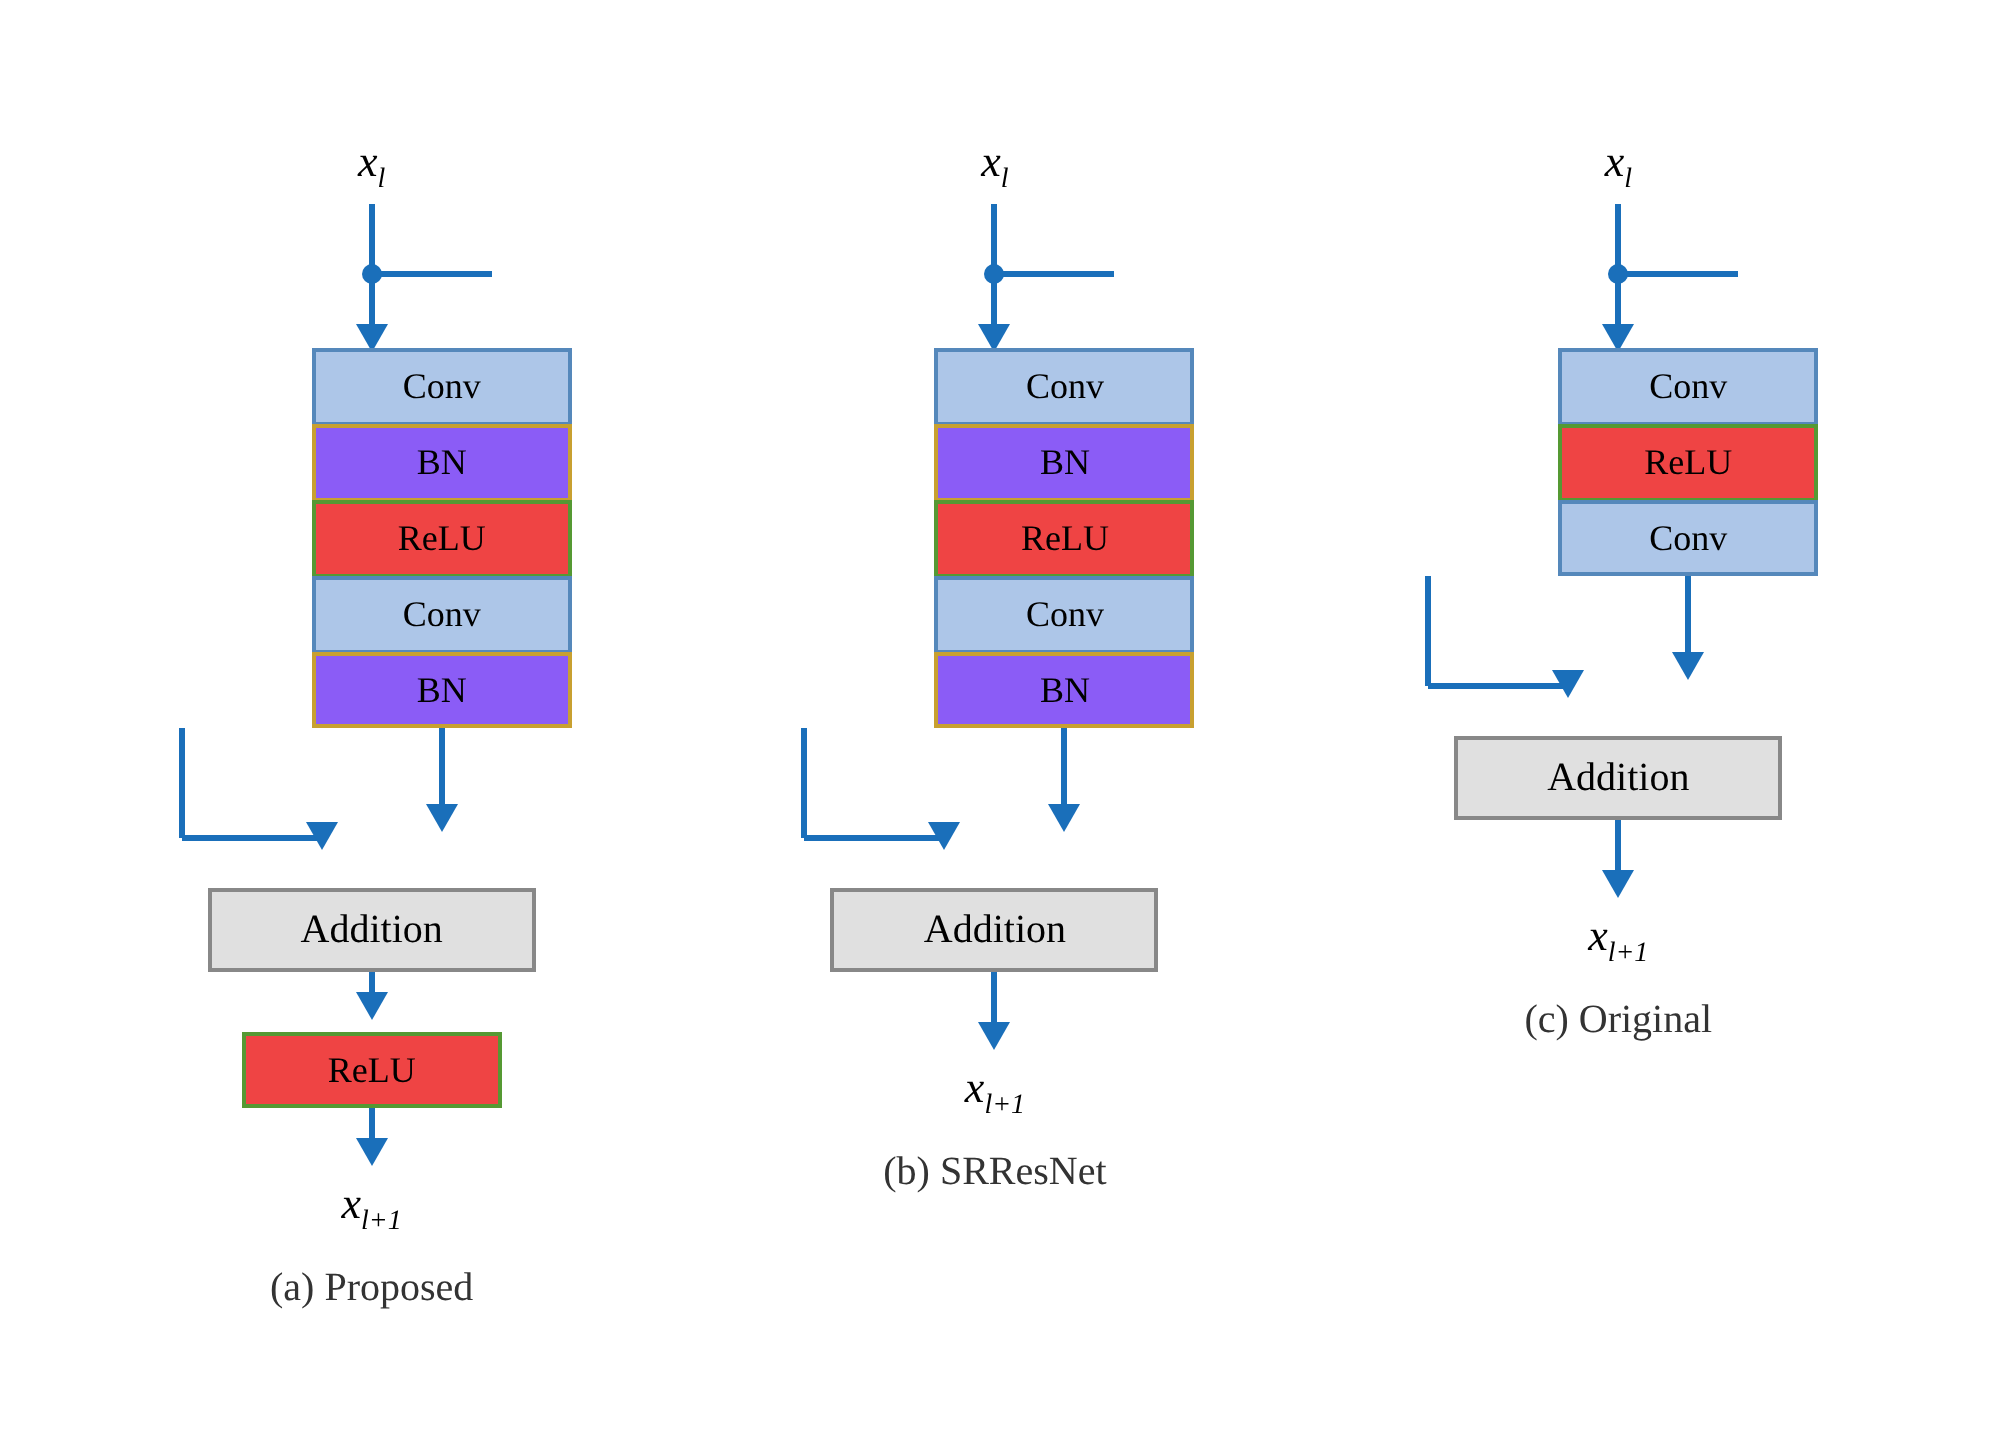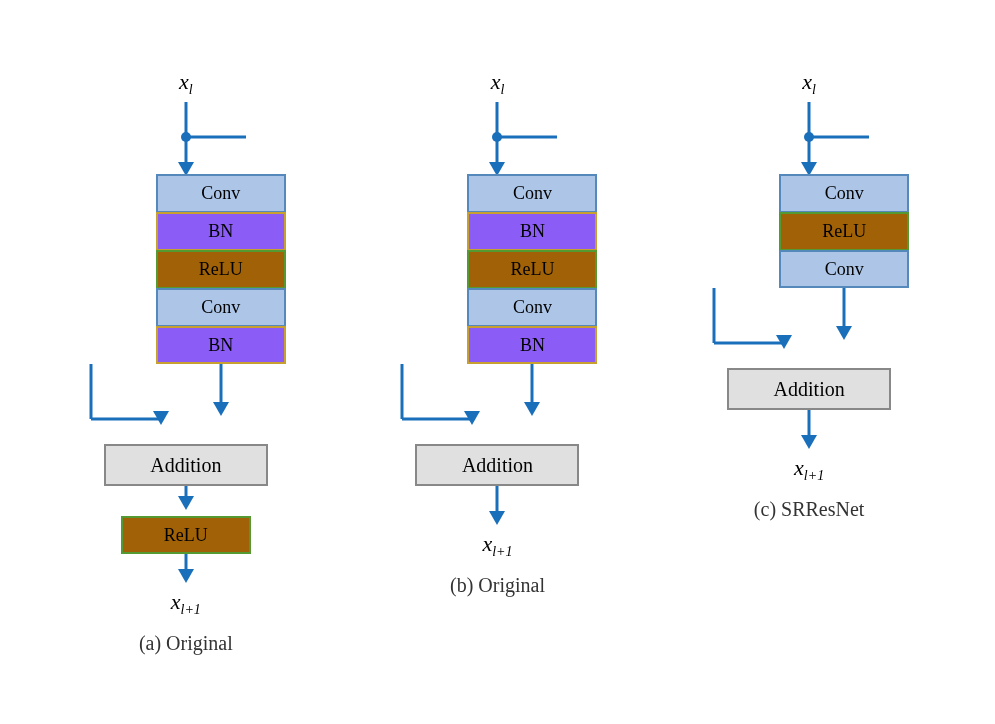--- a/index.html
+++ b/index.html
@@ -45,21 +45,21 @@
       font-style: normal;
       font-size: 18px;
     }
     .block-bn {
       background: #8b5cf6;
       border-color: #c8a030;
       font-style: normal;
       font-size: 18px;
     }
     .block-relu {
-      background: #a16207;
+      background: #ef4444;
       border-color: #559933;
       font-style: normal;
       font-size: 18px;
     }
     .block-addition {
       background: #e0e0e0;
       border-color: #888;
       font-style: normal;
       font-size: 20px;
       width: 164px;
@@ -154,21 +154,21 @@
     <svg width="20" height="35">
       <line x1="10" y1="0" x2="10" y2="22" stroke="#1a6fba" stroke-width="3"></line>
       <polygon points="2,15 18,15 10,29" fill="#1a6fba"></polygon>
     </svg>
 
     <div>
       <span class="x-label">
         <i>x</i><sub>l+1</sub>
       </span>
     </div>
-    <div class="caption">(a) Original</div>
+    <div class="caption">(a) Proposed</div>
   </div>
 
   <div class="diagram">
     <div style="margin-bottom:4px;">
       <span class="x-label">
         <i>x</i><sub>l</sub>
       </span>
     </div>
     <svg width="140" height="80">
       <line x1="70" y1="0" x2="70" y2="35" stroke="#1a6fba" stroke-width="3"></line>
@@ -197,21 +197,21 @@
 
     <svg width="20" height="45">
       <line x1="10" y1="0" x2="10" y2="32" stroke="#1a6fba" stroke-width="3"></line>
       <polygon points="2,25 18,25 10,39" fill="#1a6fba"></polygon>
     </svg>
     <div>
       <span class="x-label">
         <i>x</i><sub>l+1</sub>
       </span>
     </div>
-    <div class="caption">(b) Original</div>
+    <div class="caption">(b) SRResNet</div>
   </div>
 
   <div class="diagram">
     <div style="margin-bottom:4px;">
       <span class="x-label">
         <i>x</i><sub>l</sub>
       </span>
     </div>
     <svg width="140" height="80">
       <line x1="70" y1="0" x2="70" y2="35" stroke="#1a6fba" stroke-width="3"></line>
@@ -239,16 +239,16 @@
 
     <svg width="20" height="45">
       <line x1="10" y1="0" x2="10" y2="32" stroke="#1a6fba" stroke-width="3"></line>
       <polygon points="2,25 18,25 10,39" fill="#1a6fba"></polygon>
     </svg>
     <div>
       <span class="x-label">
         <i>x</i><sub>l+1</sub>
       </span>
     </div>
-    <div class="caption">(c) SRResNet</div>
+    <div class="caption">(c) Original</div>
   </div>
 
 </div>
 
 </body></html>

